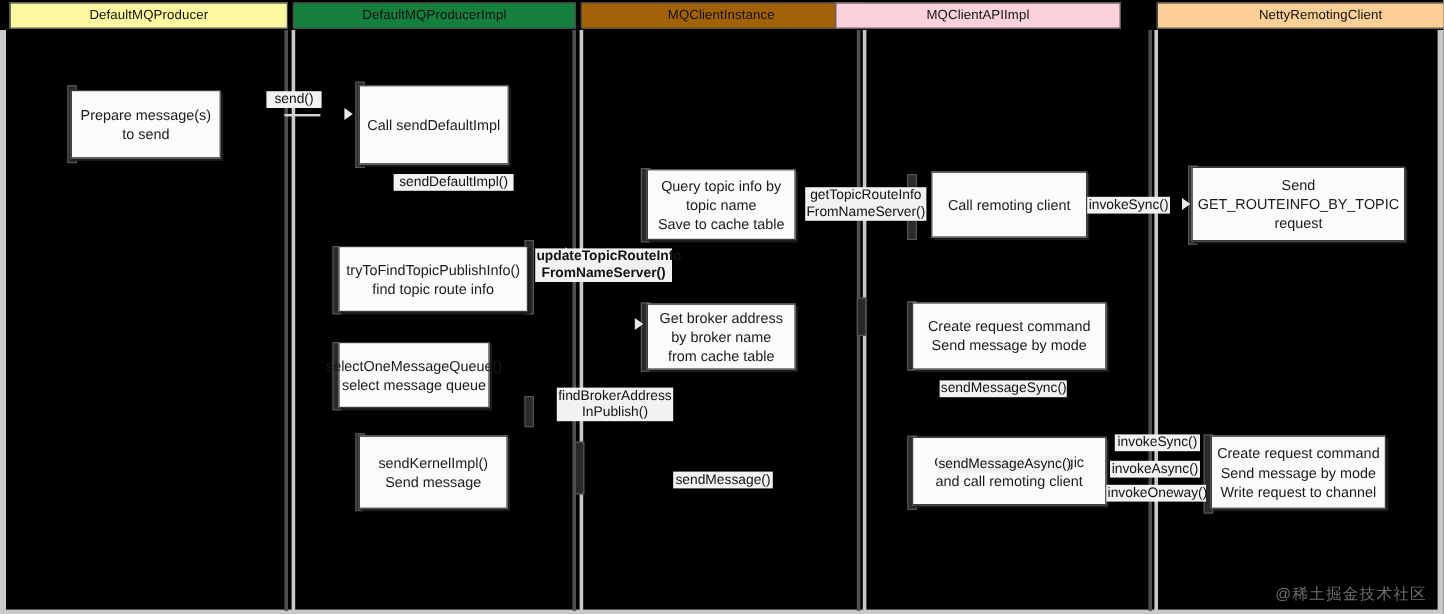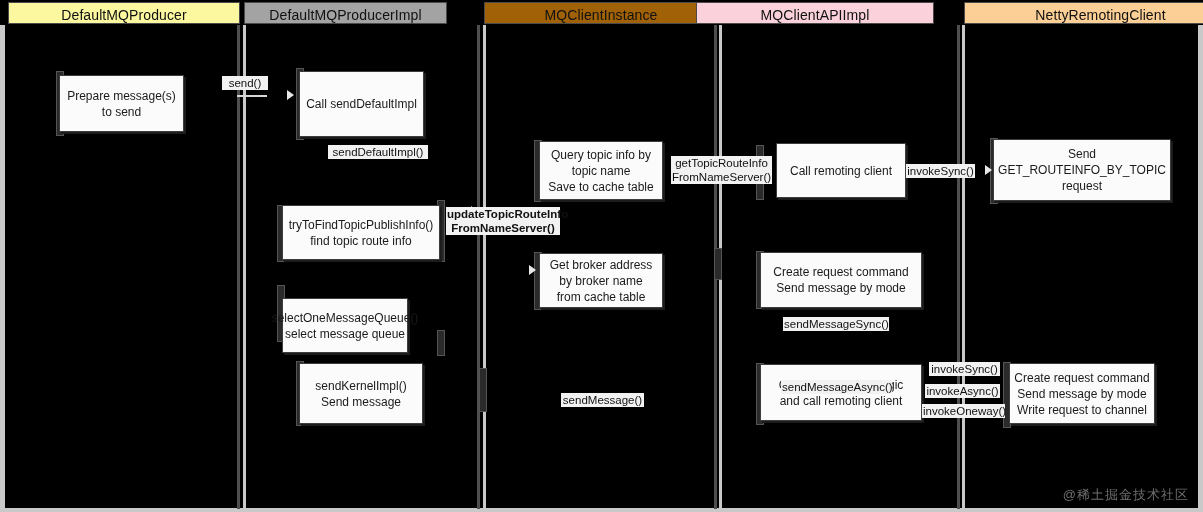--- a/index.html
+++ b/index.html
@@ -22,23 +22,23 @@
     top: 0; left: 0;
     width: 1203px;
     height: 25px;
   }
   .actor-head {
     position: absolute;
     top: 2px;
     height: 22px;
     border: 1px solid #4a4a4a;
     display: flex;
-    align-items: flex-end;
+    align-items: center;
     justify-content: center;
-    font-size: 14px;
+    font-size: 11px;
     color: #111111;
     letter-spacing: 0.1px;
     white-space: nowrap;
     overflow: hidden;
   }
 
   
   .col-sep {
     position: absolute;
     top: 25px;
@@ -146,21 +146,21 @@
 
   <div class="lifeline" style="left:237px;top:25px;height:484px;"></div>
   <div class="lifeline" style="left:477px;top:25px;height:484px;"></div>
   <div class="lifeline" style="left:714px;top:25px;height:484px;"></div>
   <div class="lifeline" style="left:957px;top:25px;height:484px;"></div>
 
   <div class="header-row">
     <div class="actor-head" style="left:8px;width:232px;background:#fbf8a0;">
       <span>DefaultMQProducer</span>
     </div>
-    <div class="actor-head" style="left:244px;width:203px;background:#a3a3a3;">
+    <div class="actor-head" style="left:244px;width:236px;background:#15803d;">
       <span>DefaultMQProducerImpl</span>
     </div>
     <div class="actor-head" style="left:484px;width:234px;background:#a16207;">
       <span>MQClientInstance</span>
     </div>
     <div class="actor-head" style="left:696px;width:238px;background:#fbd2dc;">
       <span>MQClientAPIImpl</span>
     </div>
     <div class="actor-head" style="left:964px;width:273px;background:#fbcf95;">
       <span>NettyRemotingClient</span>
@@ -192,21 +192,21 @@
   <div class="arrow-head" style="left:529px;top:265px;"></div>
 
   <div class="note" style="left:59px;top:75px;width:125px;height:57px;">Prepare message(s)
 to send</div>
 
   <div class="note" style="left:299px;top:71px;width:125px;height:66px;">Call sendDefaultImpl</div>
 
   <div class="note" style="left:282px;top:205px;width:158px;height:55px;">tryToFindTopicPublishInfo()
 find topic route info</div>
 
-  <div class="note" style="left:282px;top:285px;width:126px;height:55px;margin-top:13px;">selectOneMessageQueue()
+  <div class="note" style="left:282px;top:285px;width:126px;height:55px;">selectOneMessageQueue()
 select message queue</div>
 
   <div class="note" style="left:299px;top:363px;width:124px;height:61px;">sendKernelImpl()
 Send message</div>
 
   <div class="note" style="left:539px;top:141px;width:124px;height:59px;">Query topic info by
 topic name
 Save to cache table</div>
 
   <div class="note" style="left:539px;top:253px;width:124px;height:55px;">Get broker address
@@ -229,20 +229,22 @@
 Send message by mode
 Write request to channel</div>
 
   <div class="msg-label" style="left:222px;top:76px;width:46px;">send()</div>
 
   <div class="msg-label" style="left:328px;top:145px;width:100px;">sendDefaultImpl()</div>
 
   <div class="msg-label" style="left:446px;top:207px;width:114px;font-weight:bold;">updateTopicRouteInfo
 FromNameServer()</div>
 
+  <div class="msg-label" style="left:464px;top:323px;width:97px;">findBrokerAddress
+InPublish()</div>
 
   <div class="msg-label" style="left:561px;top:393px;width:83px;">sendMessage()</div>
 
   <div class="msg-label" style="left:671px;top:156px;width:101px;">getTopicRouteInfo
 FromNameServer()</div>
 
   <div class="msg-label" style="left:906px;top:164px;width:69px;">invokeSync()</div>
 
   <div class="msg-label" style="left:783px;top:317px;width:106px;">sendMessageSync()</div>
 

